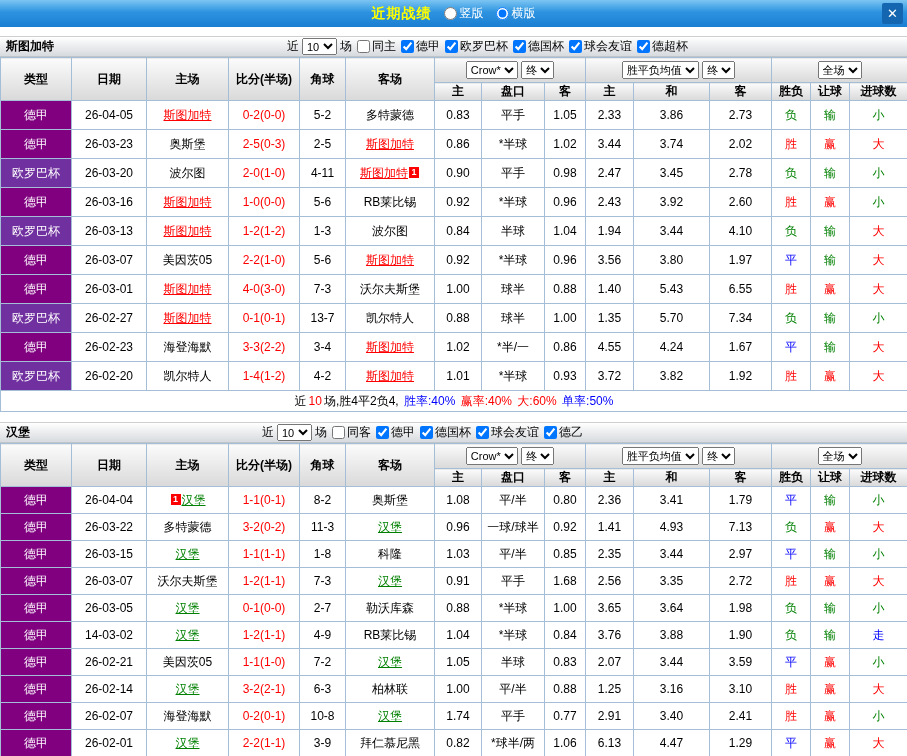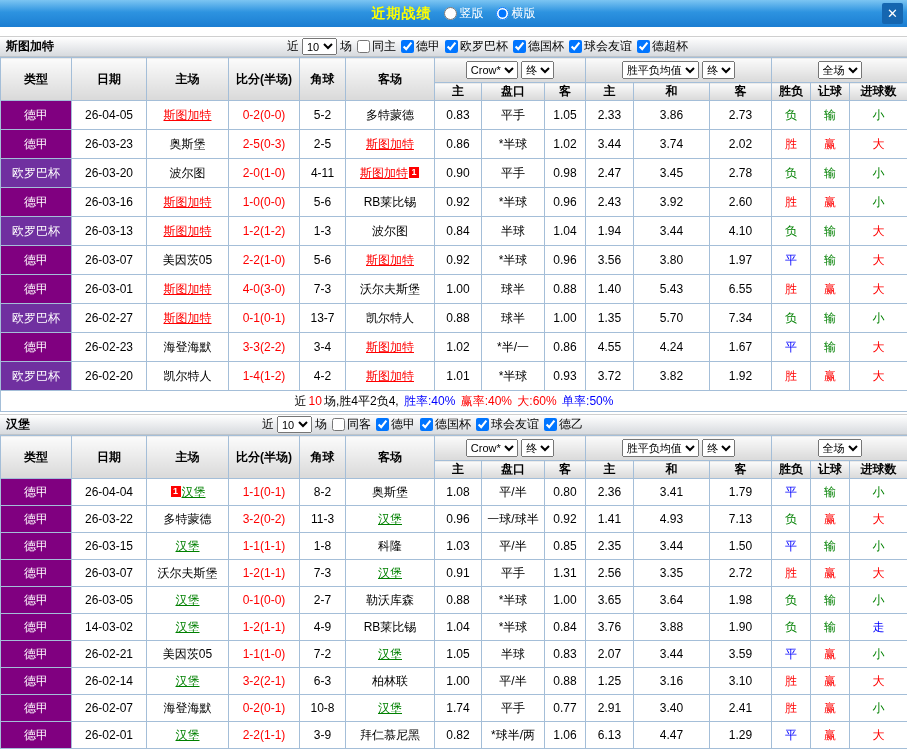--- a/index.html
+++ b/index.html
@@ -12,21 +12,21 @@
           display:flex;align-items:center;justify-content:center;gap:12px;position:relative}
   .topbar-title{color:#ffff00;font-weight:bold;font-size:14px;letter-spacing:1px}
   .view-option{display:flex;align-items:center;gap:3px;color:#fff;cursor:pointer}
   .view-option input{margin:0;width:13px;height:13px}
   .close-btn{position:absolute;right:4px;top:3px;width:21px;height:21px;background:#1566b0;
              color:#fff;font-size:13px;font-weight:bold;display:flex;align-items:center;
              justify-content:center;cursor:pointer;border-radius:2px}
 
   
   .section{margin-top:9px}
-  .section.second{margin-top:2px}
+  .section.second{margin-top:10px}
   .section-bar{height:21px;background:linear-gradient(#ffffff,#d7dade);
                border-top:1px solid #cfcfcf;border-bottom:1px solid #bfc4c9;
                position:relative;display:flex;align-items:center}
   .team-title{font-weight:bold;margin-left:6px}
   .filter-bar{position:absolute;display:flex;align-items:center;white-space:nowrap}
   .filter-bar.f1{left:287px}
   .filter-bar.f2{left:262px}
   .filter-bar select{height:17px;font-size:11px;margin:0 3px;font-family:inherit}
   .cb-item{display:inline-flex;align-items:center;margin-left:5px;cursor:pointer}
   .cb-item input{margin:0 2px 0 0;width:13px;height:13px}
@@ -439,35 +439,35 @@
           <td>26-03-15</td>
           <td><span class="team-link focus" style="color: rgb(0, 128, 0);">汉堡</span></td>
           <td class="score">1-1(1-1)</td>
           <td>1-8</td>
           <td><span class="team-link">科隆</span></td>
           <td>1.03</td>
           <td>平/半</td>
           <td>0.85</td>
           <td>2.35</td>
           <td>3.44</td>
-          <td>1.50</td>
+          <td>2.97</td>
           <td style="color: rgb(0, 0, 255);">平</td>
           <td style="color: rgb(0, 128, 0);">输</td>
           <td style="color: rgb(0, 128, 0);">小</td>
         </tr>
         <tr>
           <td class="league" style="background: rgb(128, 0, 128);">德甲</td>
           <td>26-03-07</td>
           <td><span class="team-link">沃尔夫斯堡</span></td>
           <td class="score">1-2(1-1)</td>
           <td>7-3</td>
           <td><span class="team-link focus" style="color: rgb(0, 128, 0);">汉堡</span></td>
           <td>0.91</td>
           <td>平手</td>
-          <td>1.31</td>
+          <td>1.68</td>
           <td>2.56</td>
           <td>3.35</td>
           <td>2.72</td>
           <td style="color: rgb(255, 0, 0);">胜</td>
           <td style="color: rgb(255, 0, 0);">赢</td>
           <td style="color: rgb(255, 0, 0);">大</td>
         </tr>
         <tr>
           <td class="league" style="background: rgb(128, 0, 128);">德甲</td>
           <td>26-03-05</td>

